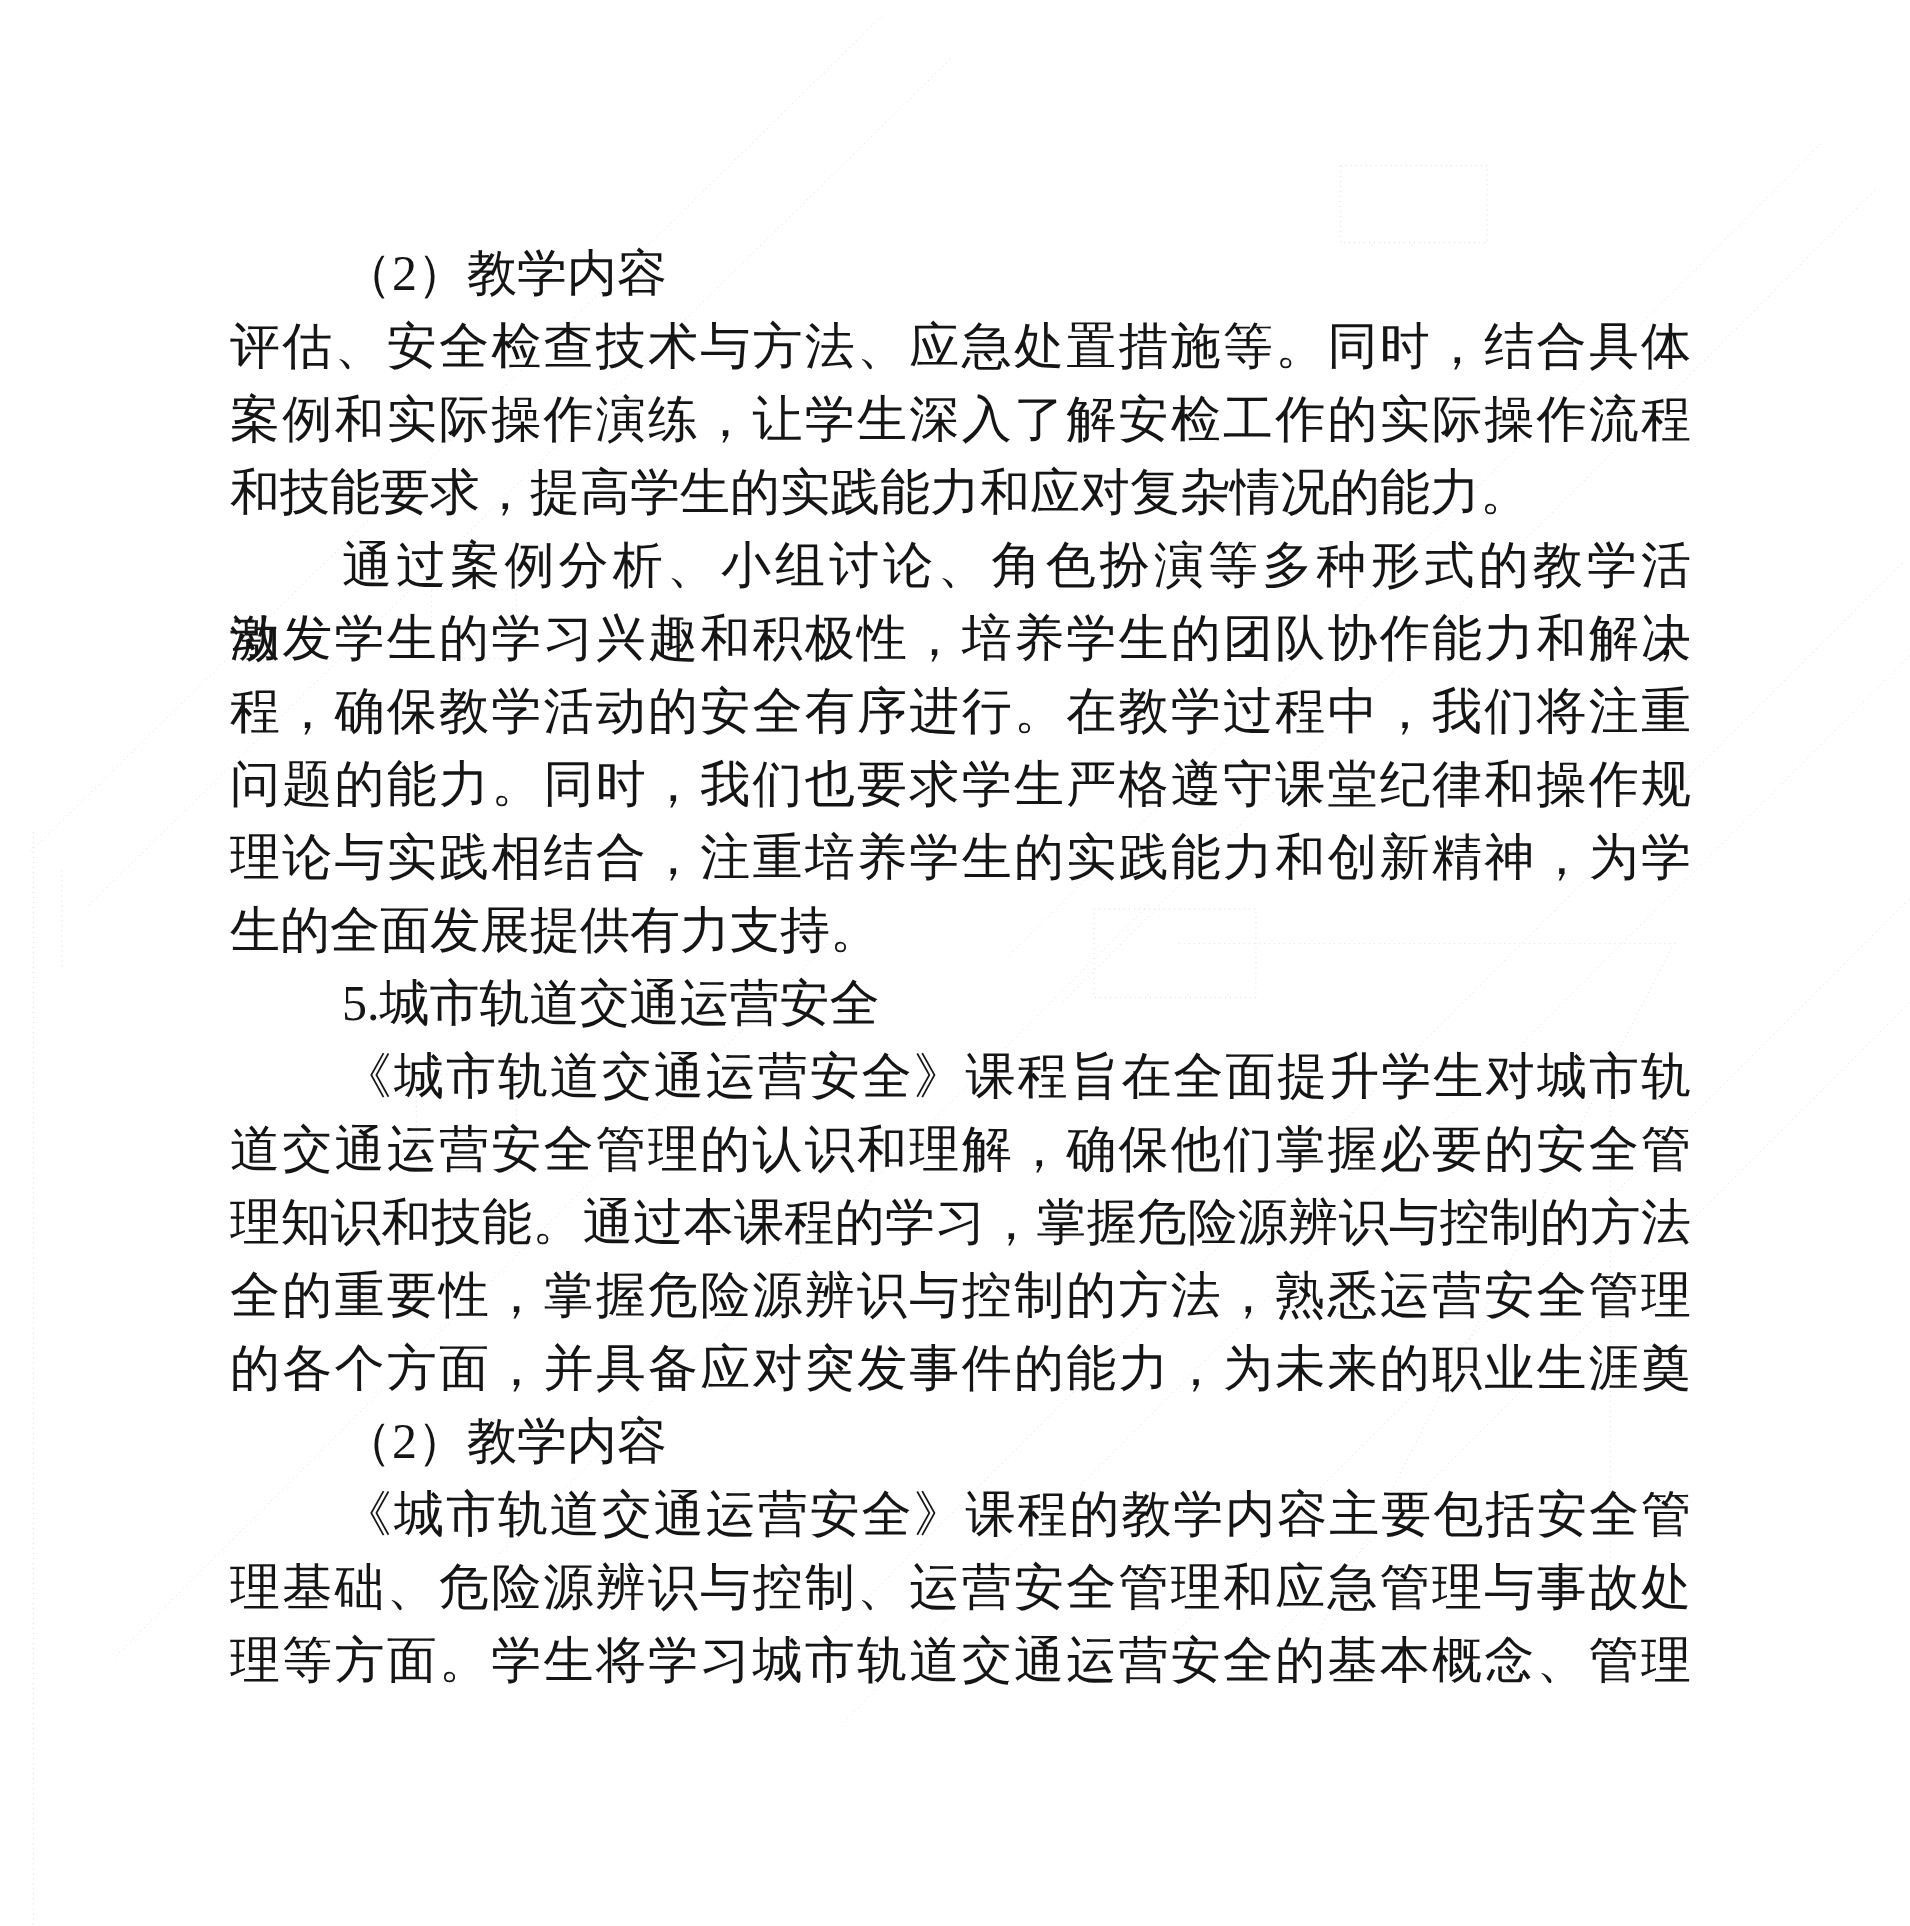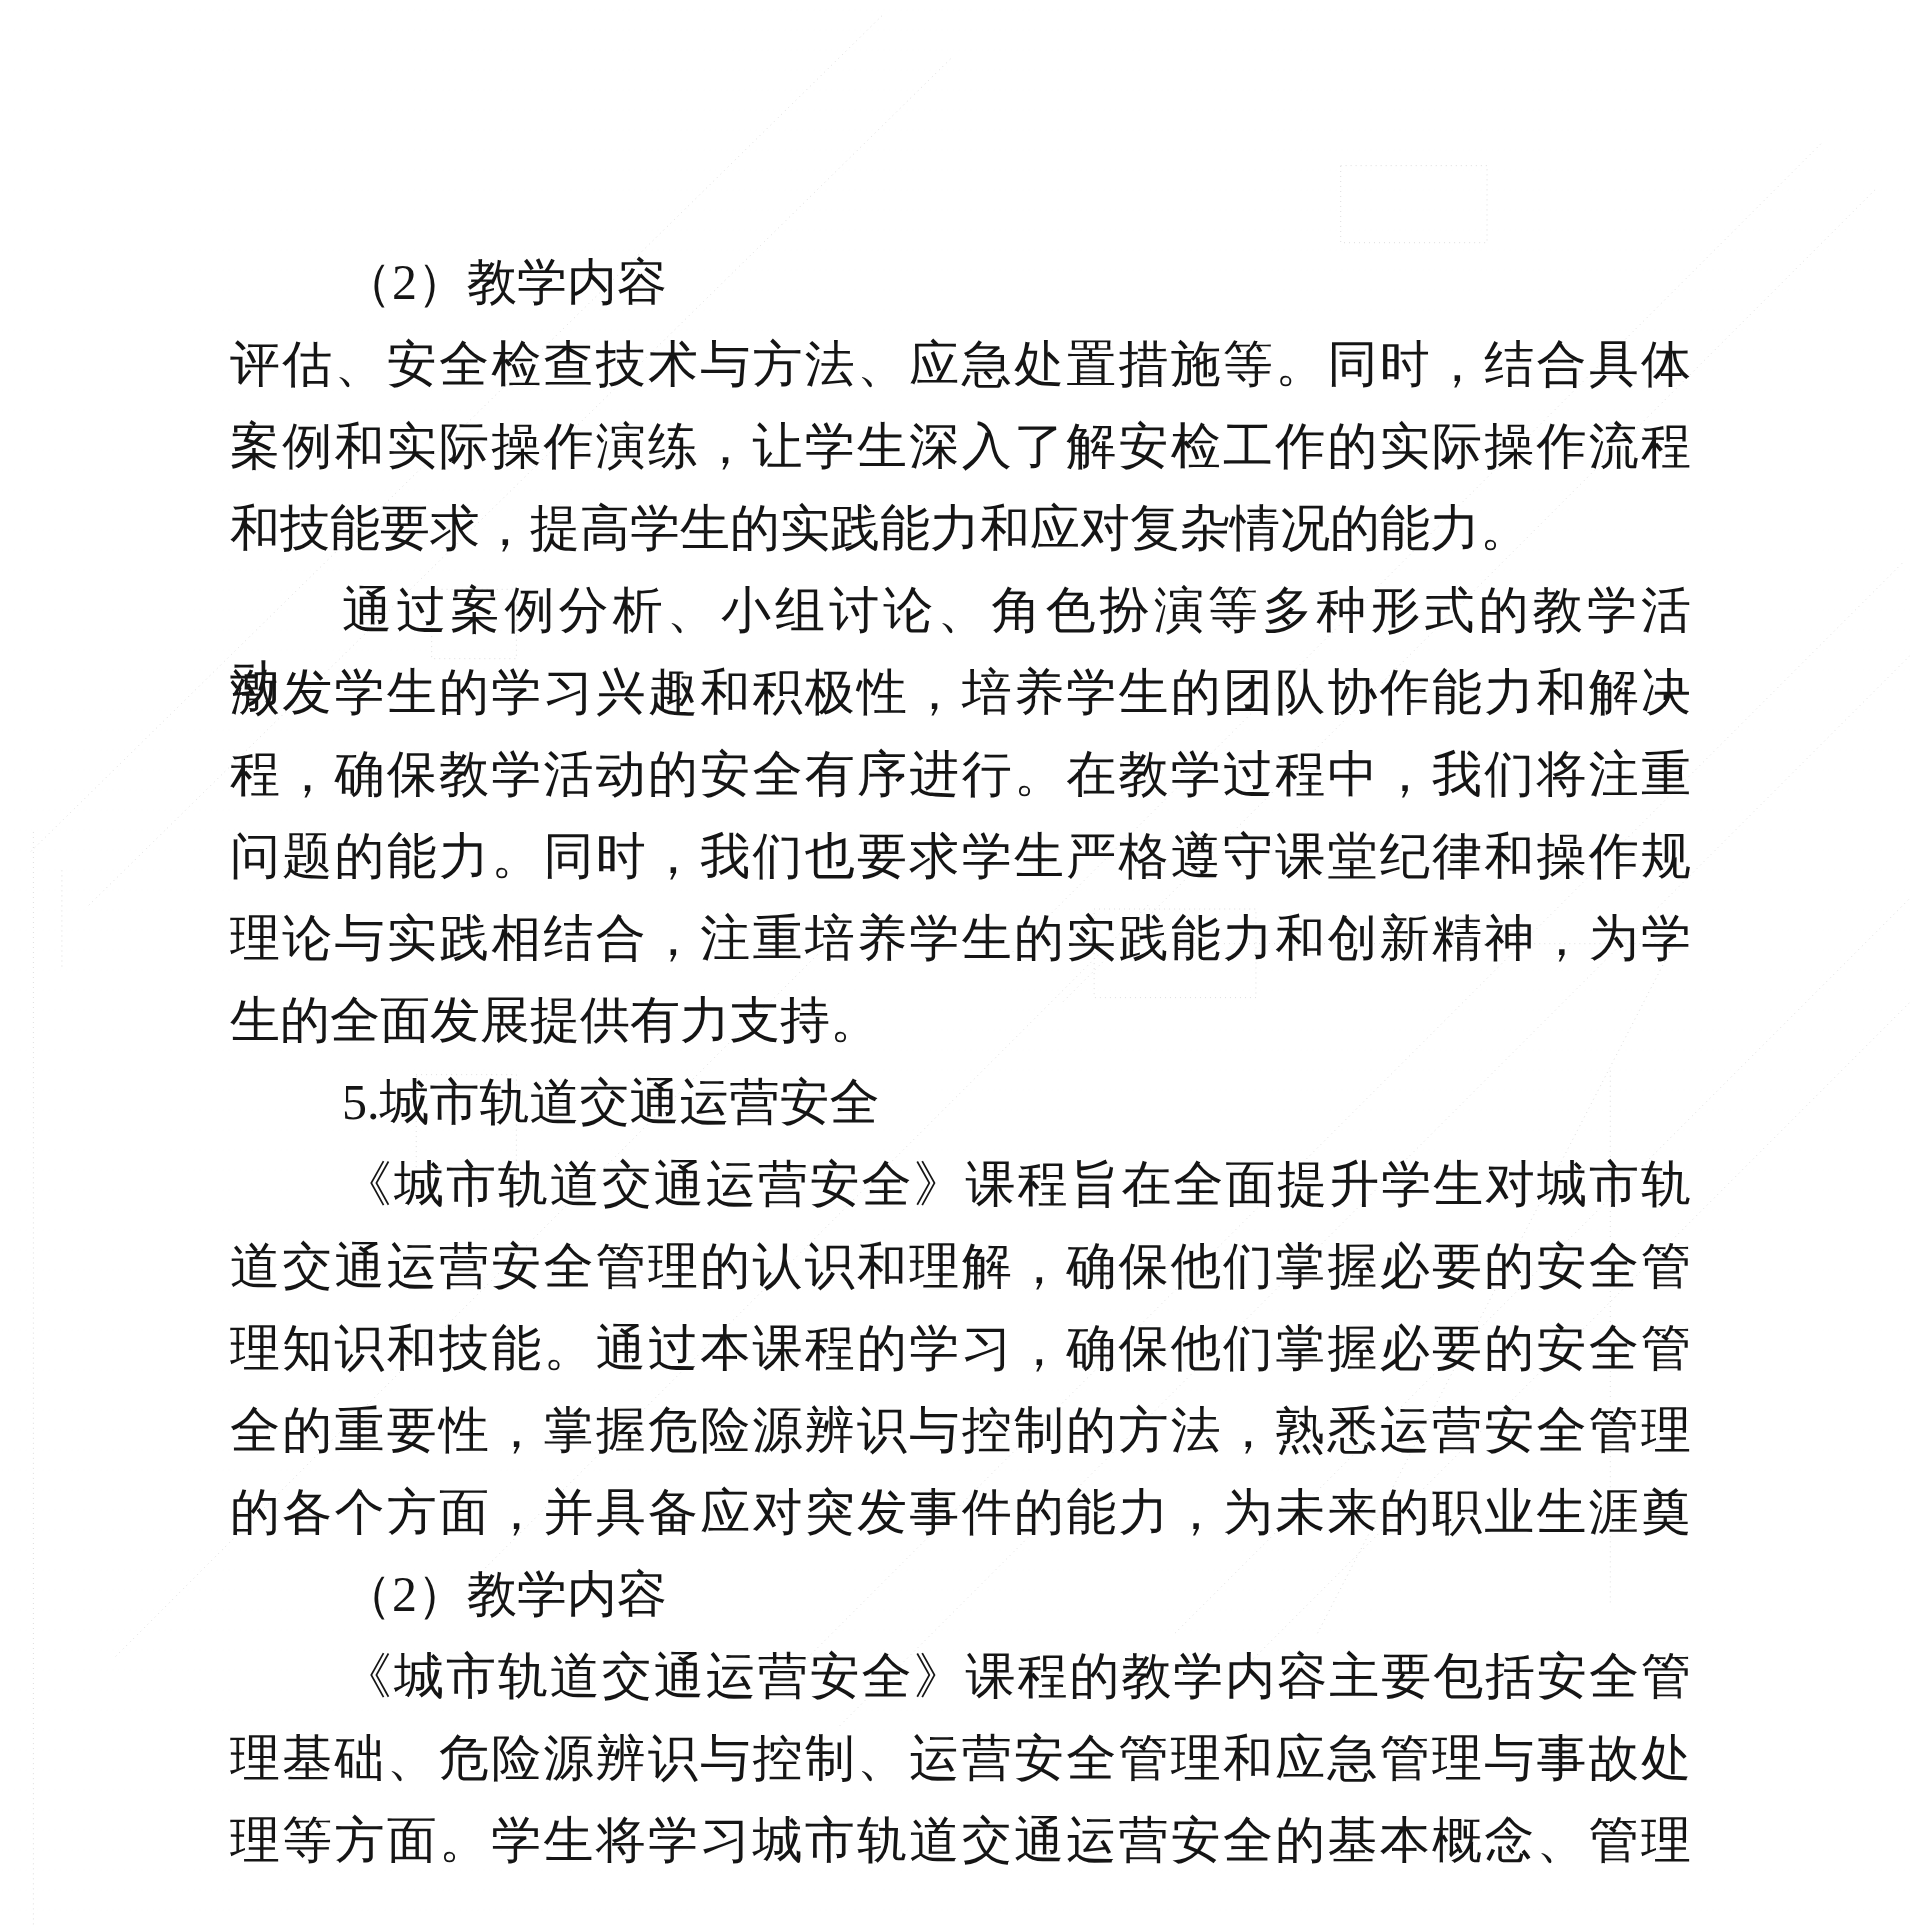--- a/index.html
+++ b/index.html
@@ -41,21 +41,20 @@
     font-size: 50px;
   }
 
   .ln {
     height: 73px;
     line-height: 73px;
     text-align: justify;
     text-align-last: left;
     text-justify: inter-character;
     white-space: pre;
-    margin-top: 9px;
   }
   .ln.j   { text-align-last: justify; white-space: normal; }
   .ln.ind { text-indent: 112px; }
   .ln.bold{ font-weight: 400; }
 </style>
 </head>
 <body>
 
 <div class="page">
 
@@ -103,21 +102,21 @@
       <div class="ln">和技能要求，提高学生的实践能力和应对复杂情况的能力。</div>
       <div class="ln ind j">通过案例分析、小组讨论、角色扮演等多种形式的教学活动，</div>
       <div class="ln j">激发学生的学习兴趣和积极性，培养学生的团队协作能力和解决</div>
       <div class="ln j">程，确保教学活动的安全有序进行。在教学过程中，我们将注重</div>
       <div class="ln j">问题的能力。同时，我们也要求学生严格遵守课堂纪律和操作规</div>
       <div class="ln j">理论与实践相结合，注重培养学生的实践能力和创新精神，为学</div>
       <div class="ln">生的全面发展提供有力支持。</div>
       <div class="ln ind bold">5.城市轨道交通运营安全</div>
       <div class="ln ind j">《城市轨道交通运营安全》课程旨在全面提升学生对城市轨</div>
       <div class="ln j">道交通运营安全管理的认识和理解，确保他们掌握必要的安全管</div>
-      <div class="ln j">理知识和技能。通过本课程的学习，确保他们掌握必要的安全管</div>
+      <div class="ln j">理知识和技能。通过本课程的学习，掌握危险源辨识与控制的方法</div>
       <div class="ln j">全的重要性，掌握危险源辨识与控制的方法，熟悉运营安全管理</div>
       <div class="ln j">的各个方面，并具备应对突发事件的能力，为未来的职业生涯奠</div>
       <div class="ln ind">（2）教学内容</div>
       <div class="ln ind j">《城市轨道交通运营安全》课程的教学内容主要包括安全管</div>
       <div class="ln j">理基础、危险源辨识与控制、运营安全管理和应急管理与事故处</div>
       <div class="ln j">理等方面。学生将学习城市轨道交通运营安全的基本概念、管理</div>
     </div>
 
 </div>
 

